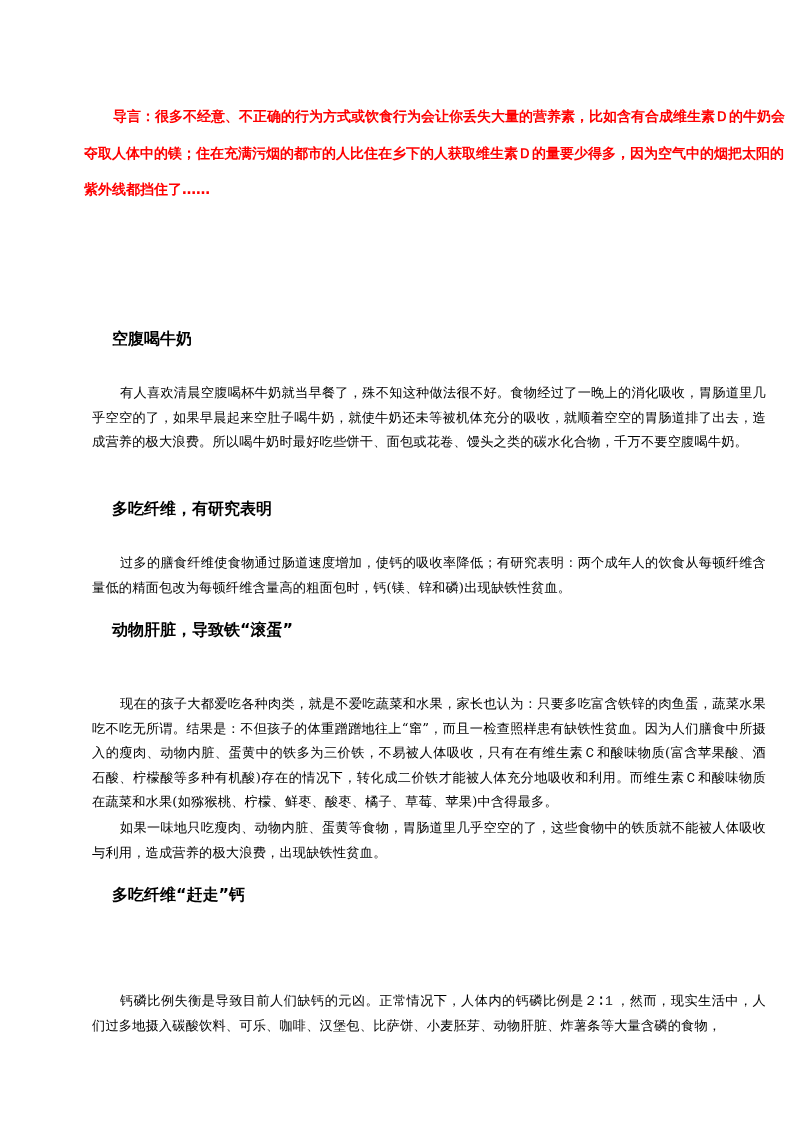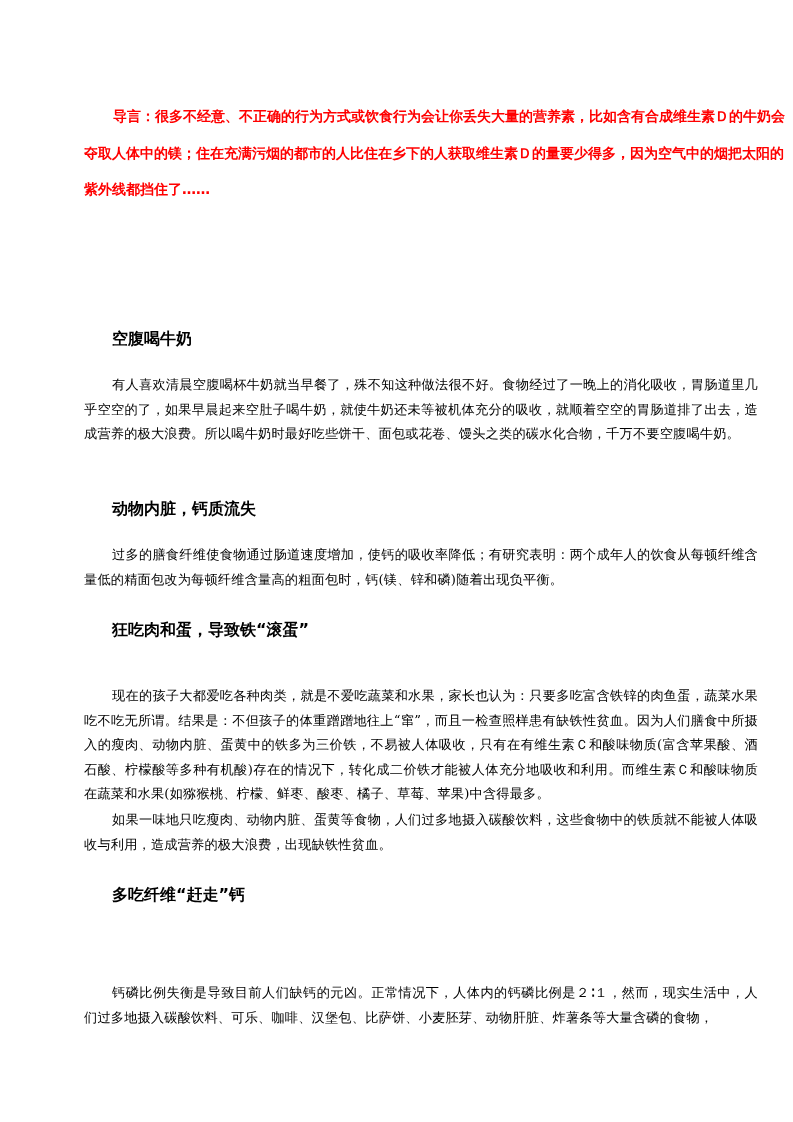--- a/index.html
+++ b/index.html
@@ -5,31 +5,31 @@
   html, body { margin: 0; padding: 0; background: #ffffff; }
   body { width: 793px; height: 1122px; position: relative; overflow: hidden;
          font-family: "DejaVu Serif", "Liberation Serif", serif; color: #000; }
   .intro { position: absolute; left: 84px; top: 98px; width: 706px;
            color: #ff0000; font-weight: bold; font-size: 14px; line-height: 36.5px;
            font-family: "DejaVu Sans", "Liberation Sans", sans-serif;
            text-indent: 29px; margin: 0; }
   .section-title { position: absolute; left: 112px; font-weight: bold; font-size: 16px;
                    font-family: "DejaVu Sans", "Liberation Sans", sans-serif; margin: 0; }
   .para { position: absolute; left: 84px; width: 674px; font-size: 13.2px; line-height: 24.5px;
-          text-indent: 28px; margin: 0; text-align: justify; letter-spacing: 0.2px; }
+          text-indent: 28px; margin: 8px; text-align: justify; letter-spacing: 0.2px; }
 </style>
 </head>
 <body>
 
 <p class="intro">导言：很多不经意、不正确的行为方式或饮食行为会让你丢失大量的营养素，比如含有合成维生素Ｄ的牛奶会夺取人体中的镁；住在充满污烟的都市的人比住在乡下的人获取维生素Ｄ的量要少得多，因为空气中的烟把太阳的紫外线都挡住了……</p>
 
 <h3 class="section-title" style="top:329px">空腹喝牛奶</h3>
 <p class="para" style="top:373px">有人喜欢清晨空腹喝杯牛奶就当早餐了，殊不知这种做法很不好。食物经过了一晚上的消化吸收，胃肠道里几乎空空的了，如果早晨起来空肚子喝牛奶，就使牛奶还未等被机体充分的吸收，就顺着空空的胃肠道排了出去，造成营养的极大浪费。所以喝牛奶时最好吃些饼干、面包或花卷、馒头之类的碳水化合物，千万不要空腹喝牛奶。</p>
 
-<h3 class="section-title" style="top:499px">动物内脏，钙质流失</h3>
-<p class="para" style="top:543px">过多的膳食纤维使食物通过肠道速度增加，使钙的吸收率降低；有研究表明：两个成年人的饮食从每顿纤维含量低的精面包改为每顿纤维含量高的粗面包时，钙(镁、锌和磷)随着出现负平衡。</p>
+<h3 class="section-title" style="top:499px">多吃纤维，有研究表明</h3>
+<p class="para" style="top:543px">过多的膳食纤维使食物通过肠道速度增加，使钙的吸收率降低；有研究表明：两个成年人的饮食从每顿纤维含量低的精面包改为每顿纤维含量高的粗面包时，钙(镁、锌和磷)出现缺铁性贫血。</p>
 
-<h3 class="section-title" style="top:620px">狂吃肉和蛋，导致铁“滚蛋”</h3>
+<h3 class="section-title" style="top:620px">动物肝脏，导致铁“滚蛋”</h3>
 <p class="para" style="top:684px">现在的孩子大都爱吃各种肉类，就是不爱吃蔬菜和水果，家长也认为：只要多吃富含铁锌的肉鱼蛋，蔬菜水果吃不吃无所谓。结果是：不但孩子的体重蹭蹭地往上“窜”，而且一检查照样患有缺铁性贫血。因为人们膳食中所摄入的瘦肉、动物内脏、蛋黄中的铁多为三价铁，不易被人体吸收，只有在有维生素Ｃ和酸味物质(富含苹果酸、酒石酸、柠檬酸等多种有机酸)存在的情况下，转化成二价铁才能被人体充分地吸收和利用。而维生素Ｃ和酸味物质在蔬菜和水果(如猕猴桃、柠檬、鲜枣、酸枣、橘子、草莓、苹果)中含得最多。</p>
-<p class="para" style="top:808px">如果一味地只吃瘦肉、动物内脏、蛋黄等食物，人们过多地摄入碳酸饮料，这些食物中的铁质就不能被人体吸收与利用，造成营养的极大浪费，出现缺铁性贫血。</p>
+<p class="para" style="top:808px">如果一味地只吃瘦肉、动物内脏、蛋黄等食物，胃肠道里几乎空空的了，这些食物中的铁质就不能被人体吸收与利用，造成营养的极大浪费，出现缺铁性贫血。</p>
 
 <h3 class="section-title" style="top:885px">多吃纤维“赶走”钙</h3>
 <p class="para" style="top:981px">钙磷比例失衡是导致目前人们缺钙的元凶。正常情况下，人体内的钙磷比例是２∶１，然而，现实生活中，人们过多地摄入碳酸饮料、可乐、咖啡、汉堡包、比萨饼、小麦胚芽、动物肝脏、炸薯条等大量含磷的食物，</p>
 
 </body></html>

